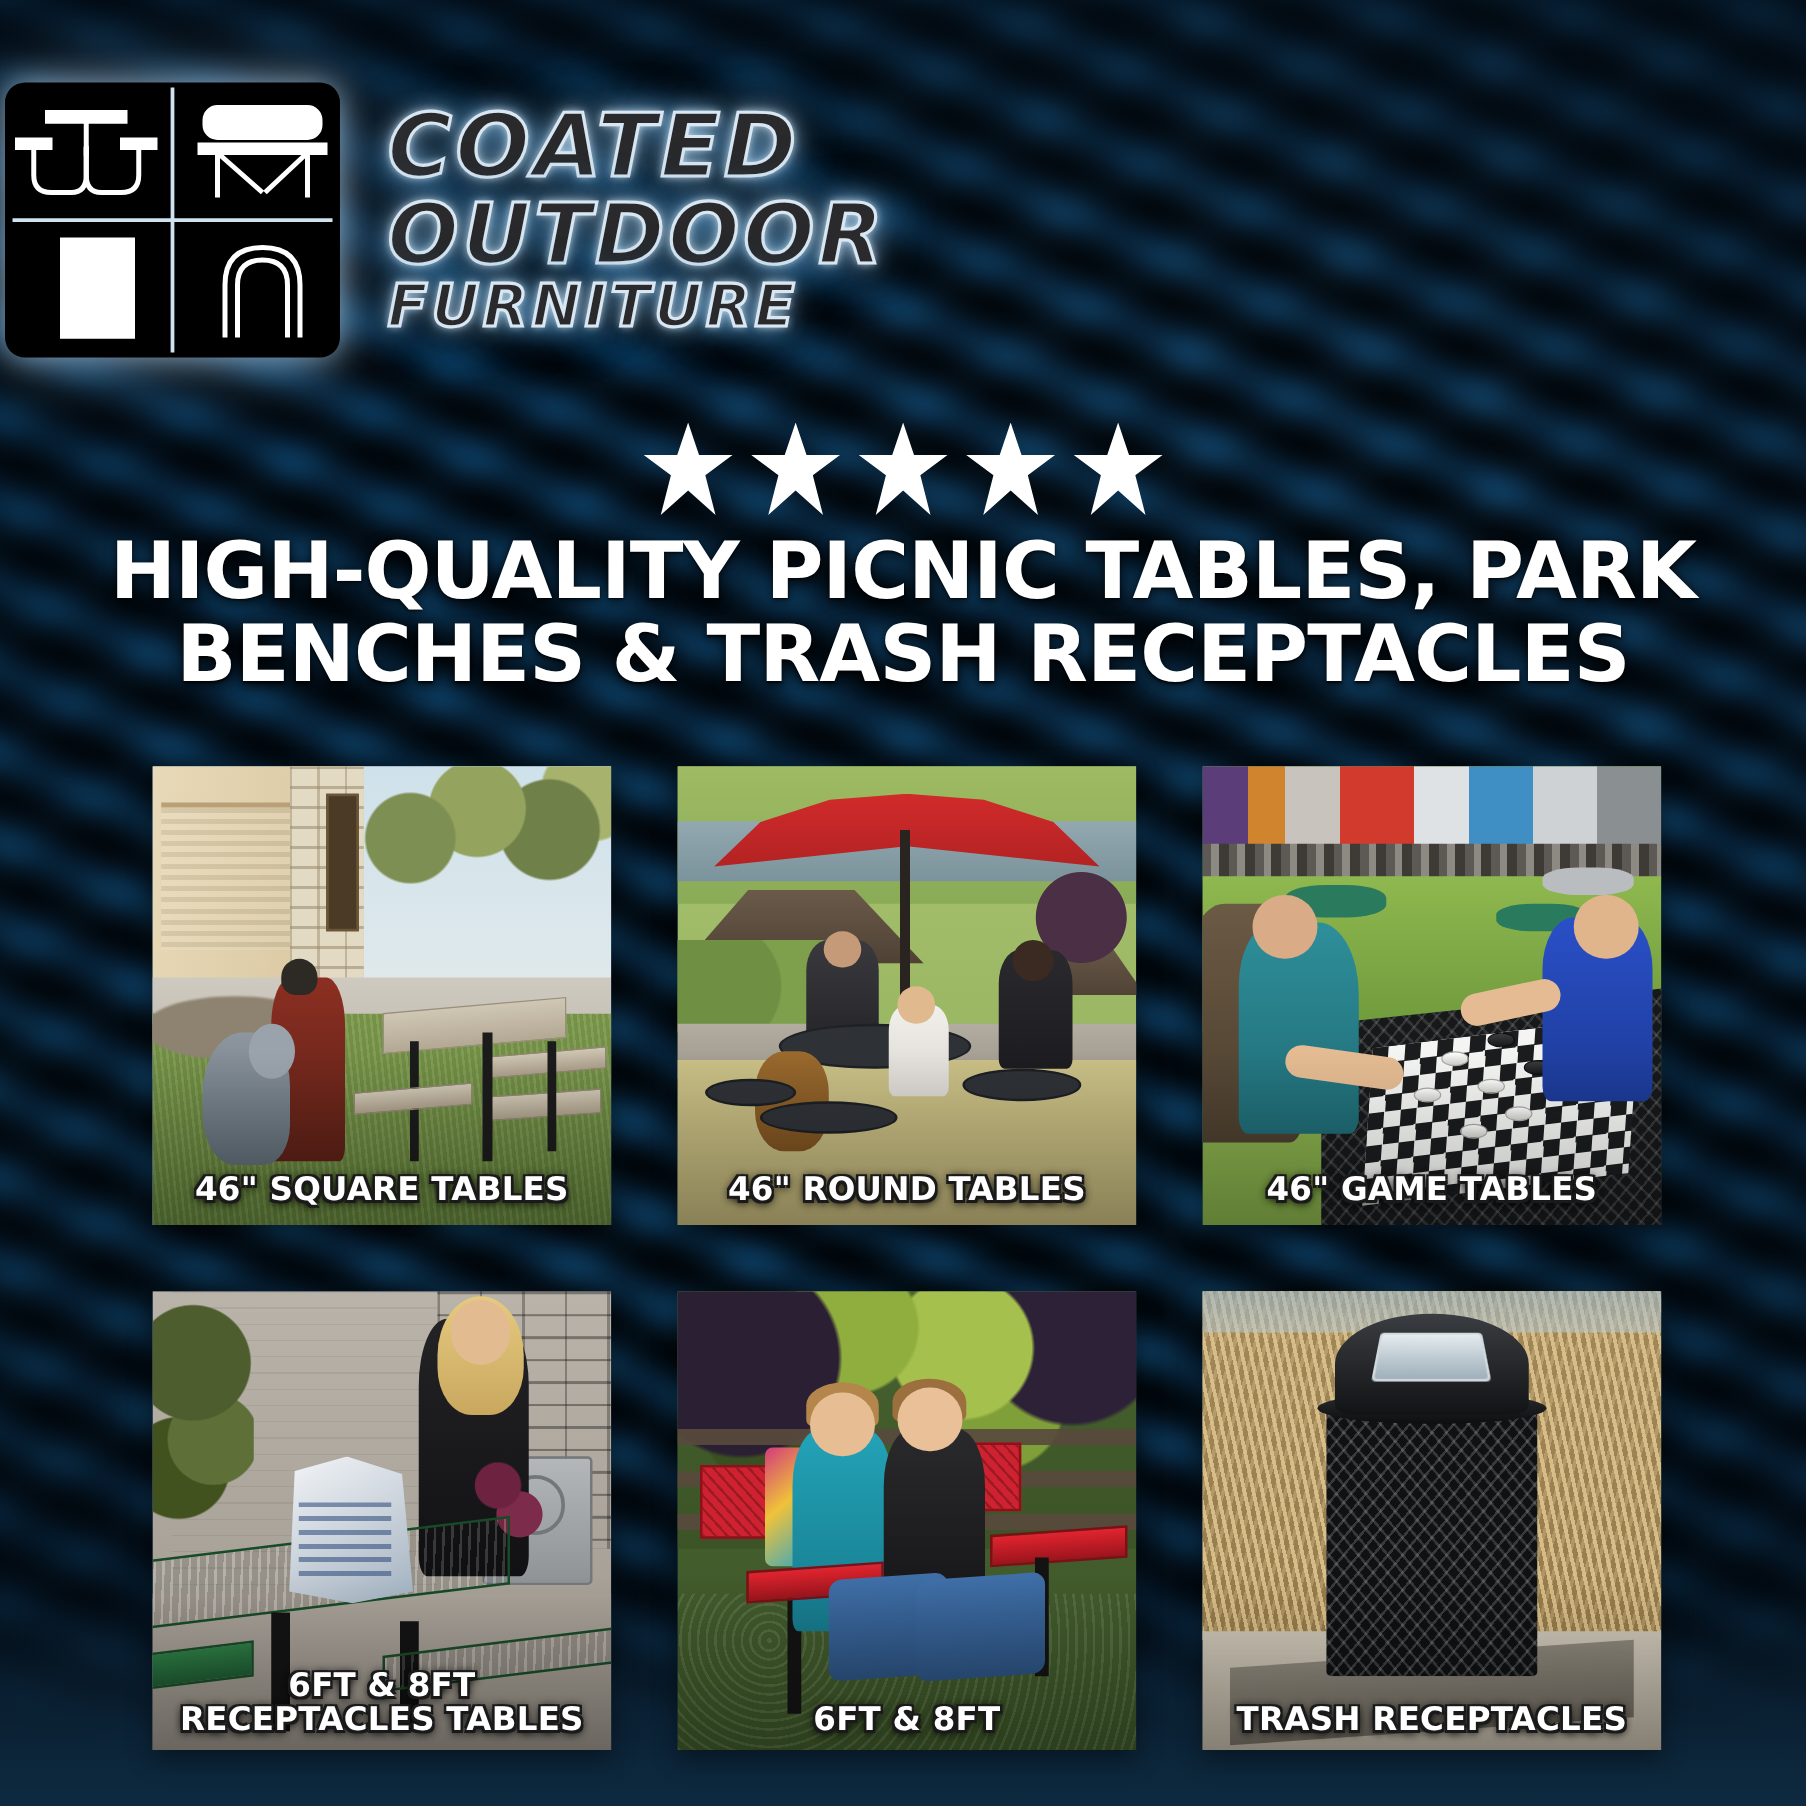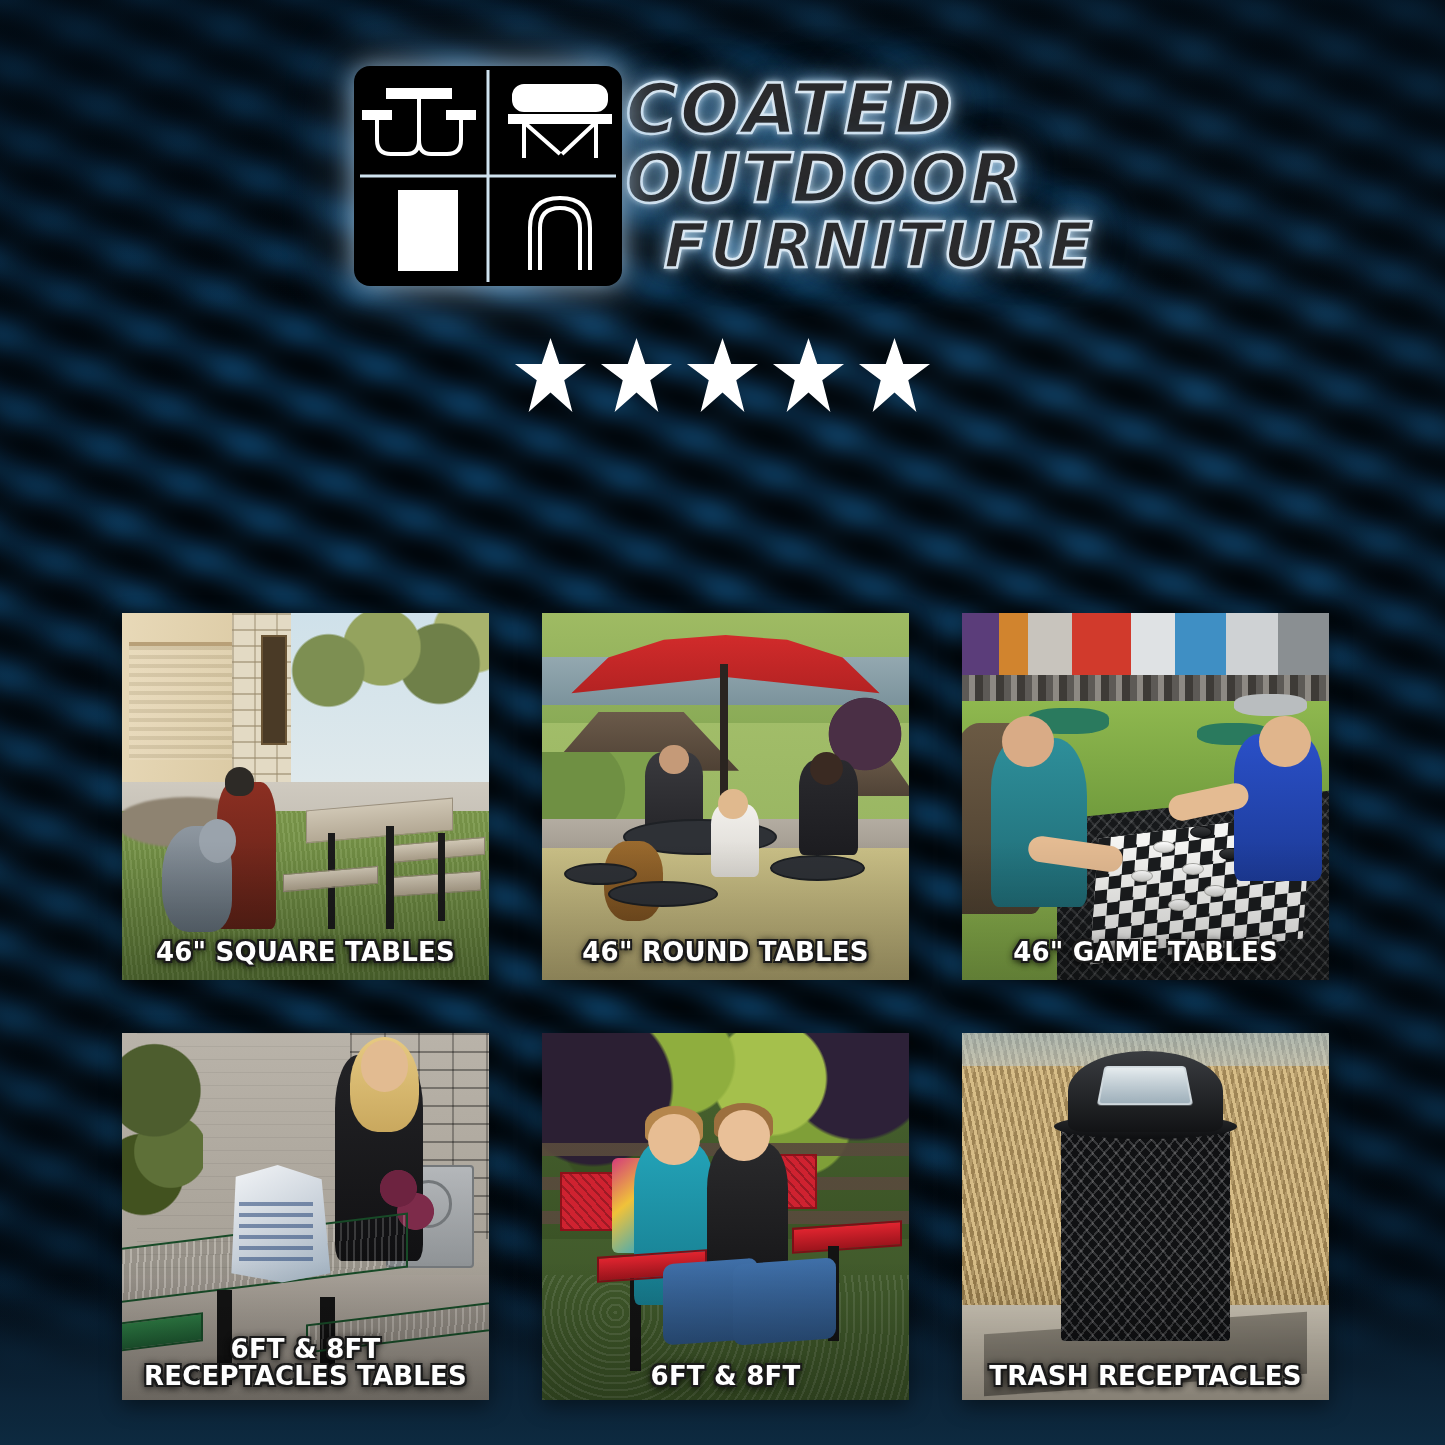--- a/index.html
+++ b/index.html
@@ -41,21 +41,21 @@
   #bg-bottomfade {
     position:absolute; left:0; right:0; bottom:0; height:170px;
     background:linear-gradient(to bottom, rgba(10,32,52,0), #0c2438 72%, #0d2a40 100%);
   }
 
   .page { position:relative; z-index:2; width:1445px; height:1445px; }
 
   
   .logo-row {
     position:absolute; top:62px; left:0; right:0;
-    display:flex; align-items:center; justify-content:center; 
+    display:flex; align-items:center; justify-content:flex-start; gap:34px;
   }
   .logo-mark {
     width:276px; height:228px; flex:0 0 auto; position:relative;
     filter:drop-shadow(0 0 13px rgba(176,208,232,.75)) drop-shadow(0 0 30px rgba(120,170,210,.40));
   }
   .logo-mark svg { display:block; width:100%; height:100%; }
 
   .wordmark { display:flex; flex-direction:column; gap:2px; }
   .wm-line {
     font-family:"DejaVu Sans", sans-serif;
@@ -64,21 +64,21 @@
     color:#2a2a2c;
     -webkit-text-stroke:2.5px #d9e7f2;
     text-shadow:
       0 0 7px rgba(215,235,250,.95),
       0 0 18px rgba(165,205,235,.80),
       0 0 34px rgba(110,165,210,.55),
       0 0 54px rgba(70,130,180,.35);
     white-space:nowrap;
   }
   .wm-line.l2 { font-size:67px; }
-  .wm-line.l3 { font-size:63px;margin-left:38px; }
+  .wm-line.l3 { font-size:47px; }
 
   
   .stars {
     position:absolute; top:338px; left:0; right:0;
     display:flex; justify-content:center; align-items:center; gap:12px;
   }
   .star {
     width:74px; height:74px; background:#fff;
     clip-path:polygon(50% 0%,61.8% 35%,98% 35%,68.6% 57%,79.6% 100%,50% 73.5%,20.4% 100%,31.4% 57%,2% 35%,38.2% 35%);
     filter:drop-shadow(0 2px 5px rgba(0,0,0,.55));
@@ -414,20 +414,24 @@
   </div>
 
   <div class="stars">
     <div class="star"></div>
     <div class="star"></div>
     <div class="star"></div>
     <div class="star"></div>
     <div class="star"></div>
   </div>
 
+  <div class="headline">
+    <span class="hl-line l1">HIGH-QUALITY PICNIC TABLES, PARK</span>
+    <span class="hl-line l2">BENCHES &amp; TRASH RECEPTACLES</span>
+  </div>
 
   <div class="grid">
 
     <div class="tile">
       <div class="scene t1">
         <div class="trees"></div>
           <div class="house"></div>
           <div class="stone"></div>
         <div class="garage"></div>
           <div class="door"></div>

